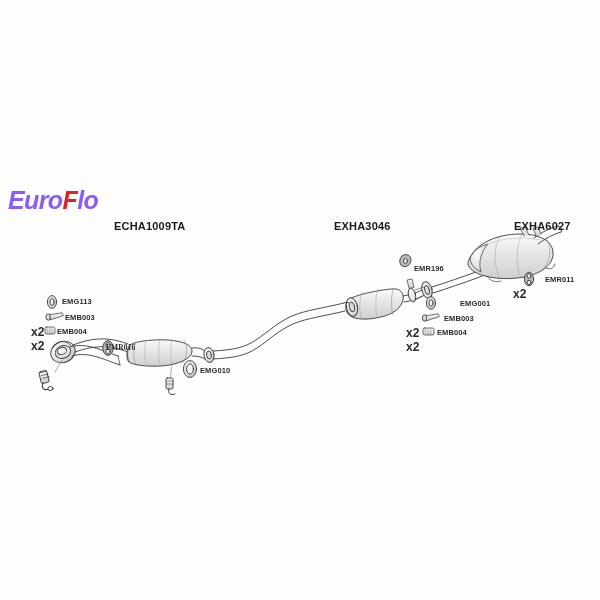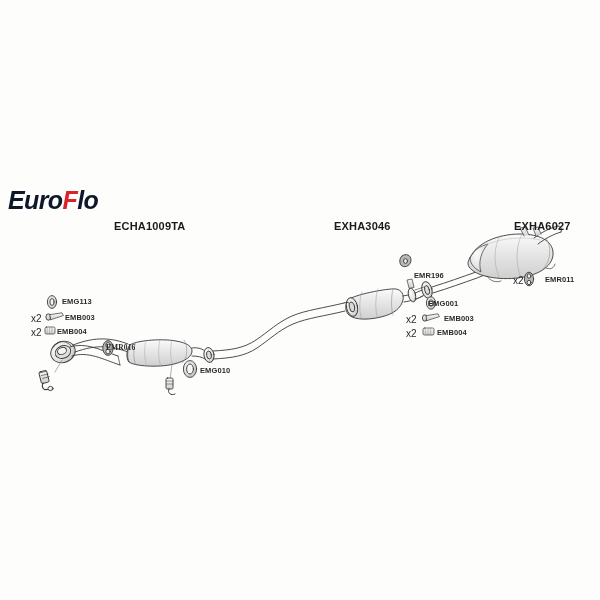--- a/index.html
+++ b/index.html
@@ -13,40 +13,41 @@
   #art{position:absolute;left:0;top:0;width:600px;height:600px;}
 
   
   .logo{
     position:absolute;left:8px;top:188px;
     font-size:25px;font-weight:bold;font-style:italic;
     letter-spacing:-0.6px;line-height:1;
     white-space:nowrap;
     font-family:"Liberation Sans", sans-serif;
   }
-  .logo .n{color:#0f172a;}
+  .logo .n{color:#8b5cf6;}
   .logo .r{color:#d8232a;position:relative;}
 
   
   .asmLabel{
     position:absolute;
     font-size:11px;font-weight:bold;color:#1a1a1a;
     white-space:nowrap;letter-spacing:0.2px;margin-left:46px;
   }
 
   
   .partLabel{
     position:absolute;
     font-size:7.5px;font-weight:bold;color:#2a2a2a;
     white-space:nowrap;letter-spacing:0.1px;
   }
   .qtyLabel{
     position:absolute;
-    font-size:10px;font-weight:normal;color:#2a2a2a;
+    font-size:12px;font-weight:bold;color:#2a2a2a;
     white-space:nowrap;
+    margin-top:12px;
   }
 </style>
 </head>
 <body>
 
 <div id="stage">
 
   <svg id="art" viewBox="0 0 600 600">
     <defs>
       <linearGradient id="pipeGrad" x1="0" y1="0" x2="0" y2="1">
@@ -276,23 +277,23 @@
   <div class="qtyLabel" style="left:31px;top:313px;">x2</div>
   <div class="partLabel" style="left:65px;top:313px;">EMB003</div>
 
   <div class="qtyLabel" style="left:31px;top:327px;">x2</div>
   <div class="partLabel" style="left:57px;top:327px;">EMB004</div>
 
   <div class="partLabel" style="left:106px;top:343px;font-family:Liberation Serif, serif;">EMR016</div>
 
   <div class="partLabel" style="left:200px;top:366px;">EMG010</div>
 
-  <div class="partLabel" style="left:414px;top:271px;text-align:center;">EMR196</div>
-
-  <div class="partLabel" style="left:428px;top:299px;">EMG001</div>
+  <div class="partLabel" style="left:414px;top:264px;text-align:center;">EMR196</div>
+
+  <div class="partLabel" style="left:460px;top:299px;">EMG001</div>
 
   <div class="qtyLabel" style="left:406px;top:314px;">x2</div>
   <div class="partLabel" style="left:444px;top:314px;">EMB003</div>
 
   <div class="qtyLabel" style="left:406px;top:328px;">x2</div>
   <div class="partLabel" style="left:437px;top:328px;">EMB004</div>
 
   <div class="qtyLabel" style="left:513px;top:275px;">x2</div>
   <div class="partLabel" style="left:538px;top:275px;padding-left:7px;">EMR011</div>
 

